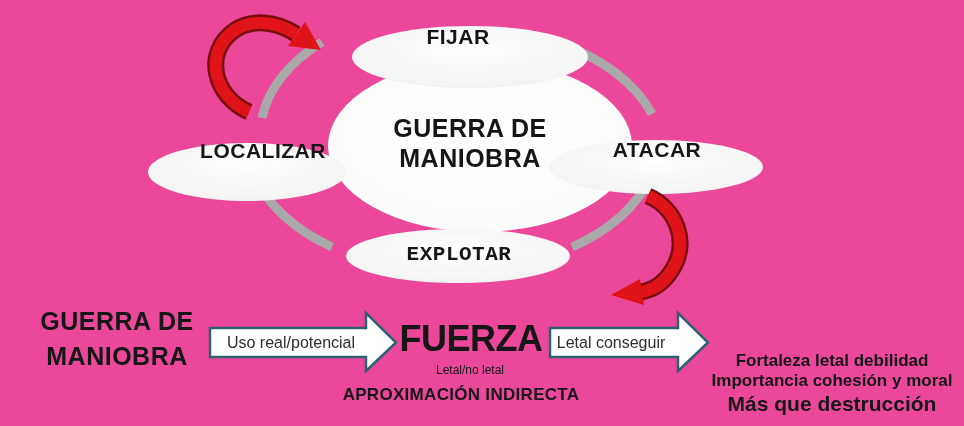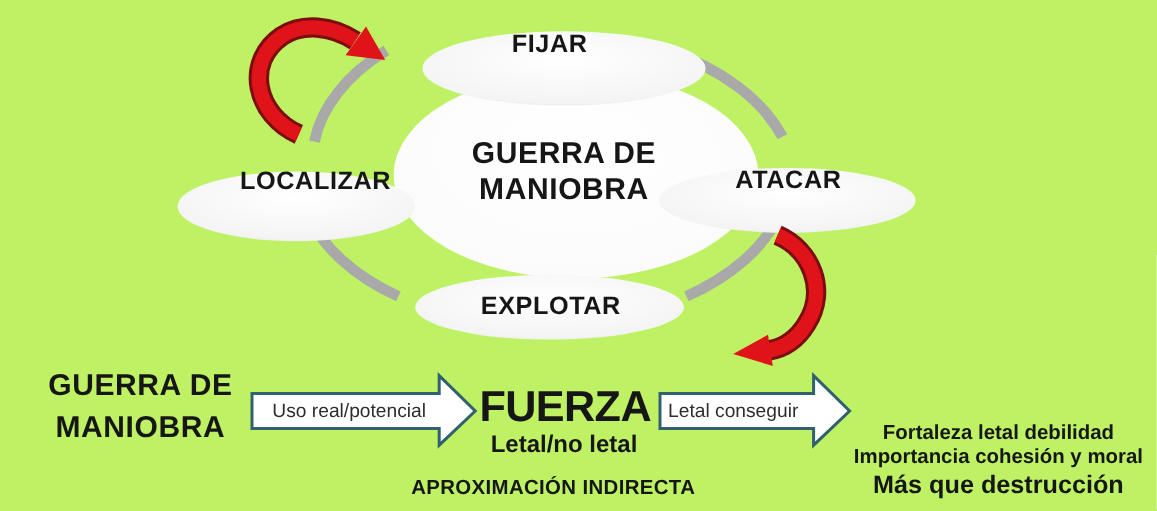--- a/index.html
+++ b/index.html
@@ -1,38 +1,38 @@
 <!DOCTYPE html>
 <html><head>
 <meta charset="utf-8">
 <style>
   html, body { margin: 0; padding: 0; background: #ffffff; }
   .stage {
     position: relative;
     width: 964px;
     height: 426px;
-    background: #bef264;
+    background: #ec4899;
     overflow: hidden;
     font-family: "Liberation Sans", sans-serif;
     color: #161616;
   }
   .stage svg { position: absolute; left: 0; top: 0; }
   .lbl {
     position: absolute;
     transform: translate(-50%, -50%);
     white-space: nowrap;
     text-align: center;
     line-height: 1.1;
   }
   .node-lbl { font-size: 21px; font-weight: 700; letter-spacing: 0.5px; }
   .center-lbl { font-size: 25px; font-weight: 700; line-height: 30px; letter-spacing: 0.5px; }
   .flow-title { font-size: 25px; font-weight: 700; line-height: 35px; letter-spacing: 0.5px; }
   .arrow-lbl { font-size: 16px; font-weight: 400; color: #2d2d2d; }
   .big-title { font-size: 36px; font-weight: 700; letter-spacing: -0.5px; }
-  .sub-bold { font-size: 20px; font-weight: 700; }
+  .sub-bold { font-size: 12px; font-weight: 400; }
   .approach { font-size: 17px; font-weight: 700; letter-spacing: 0.3px; }
   .point { font-size: 17px; font-weight: 700; }
   .point-big { font-size: 21px; font-weight: 700; }
 </style>
 </head>
 <body>
 
 <div class="stage">
 
   <svg width="964" height="426" viewBox="0 0 964 426">
@@ -76,37 +76,37 @@
       <polygon points="640,279 644,305 611,295" stroke-width="2.5" stroke-linejoin="round" fill="#e01418"></polygon>
     </g>
 
     <polygon points="210,328 366,328 366,313 396,342.5 366,371 366,357 210,357" stroke-width="2.5" stroke-linejoin="miter" fill="#ffffff" stroke="#31606e"></polygon>
     <polygon points="550,328 678,328 678,313 708,342.5 678,371 678,357 550,357" stroke-width="2.5" stroke-linejoin="miter" fill="#ffffff" stroke="#31606e"></polygon>
   </svg>
 
   <div class="lbl node-lbl" style="left:458px; top:37px;">FIJAR</div>
   <div class="lbl node-lbl" style="left:263px; top:151px;">LOCALIZAR</div>
   <div class="lbl node-lbl" style="left:657px; top:150px;">ATACAR</div>
-  <div class="lbl node-lbl" style="left:459px; top:255px;">EXPLOTAR</div>
+  <div class="lbl node-lbl" style="left:459px; top:255px;font-family:Liberation Mono, monospace;">EXPLOTAR</div>
 
   <div class="lbl center-lbl" style="left:470px; top:143px;">
     <div>GUERRA DE</div>
     <div>MANIOBRA</div>
   </div>
 
   <div class="lbl flow-title" style="left:117px; top:339px;">
     <div>GUERRA DE</div>
     <div>MANIOBRA</div>
   </div>
 
   <div class="lbl arrow-lbl" style="left:291px; top:343px;">Uso real/potencial</div>
 
   <div class="lbl big-title" style="left:471px; top:339px;">FUERZA</div>
   <div class="lbl sub-bold" style="left:470px; top:371px;">Letal/no letal</div>
-  <div class="lbl approach" style="left:461px; top:395px;margin-top:12px;">APROXIMACIÓN INDIRECTA</div>
+  <div class="lbl approach" style="left:461px; top:395px;">APROXIMACIÓN INDIRECTA</div>
 
   <div class="lbl arrow-lbl" style="left:611px; top:343px;">Letal conseguir</div>
 
   <div class="lbl point" style="left:832px; top:361px;">Fortaleza letal debilidad</div>
   <div class="lbl point" style="left:832px; top:381px;">Importancia cohesión y moral</div>
   <div class="lbl point-big" style="left:832px; top:404px;">Más que destrucción</div>
 
 </div>
 
 </body></html>

